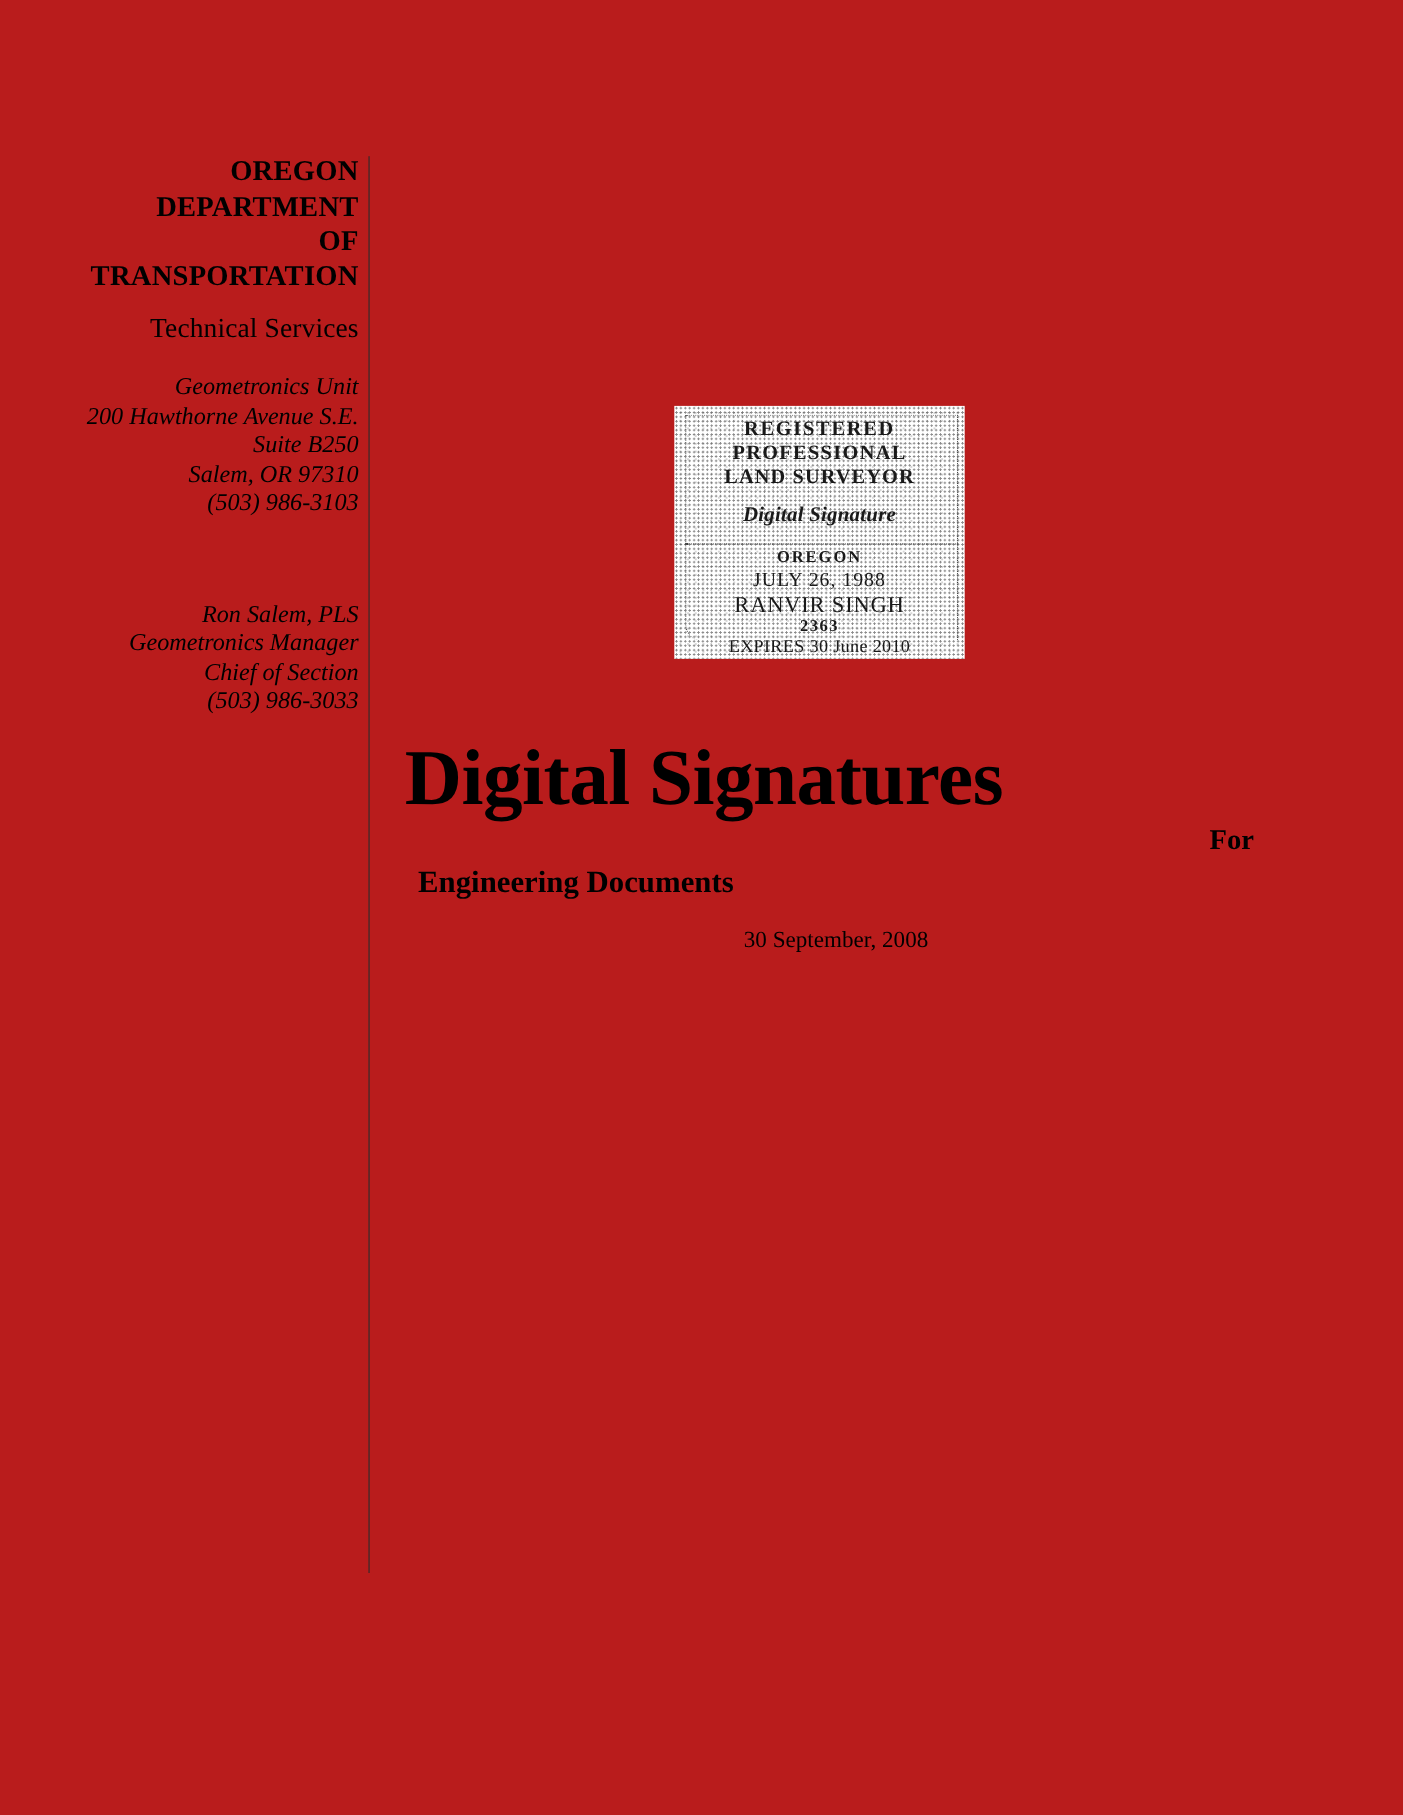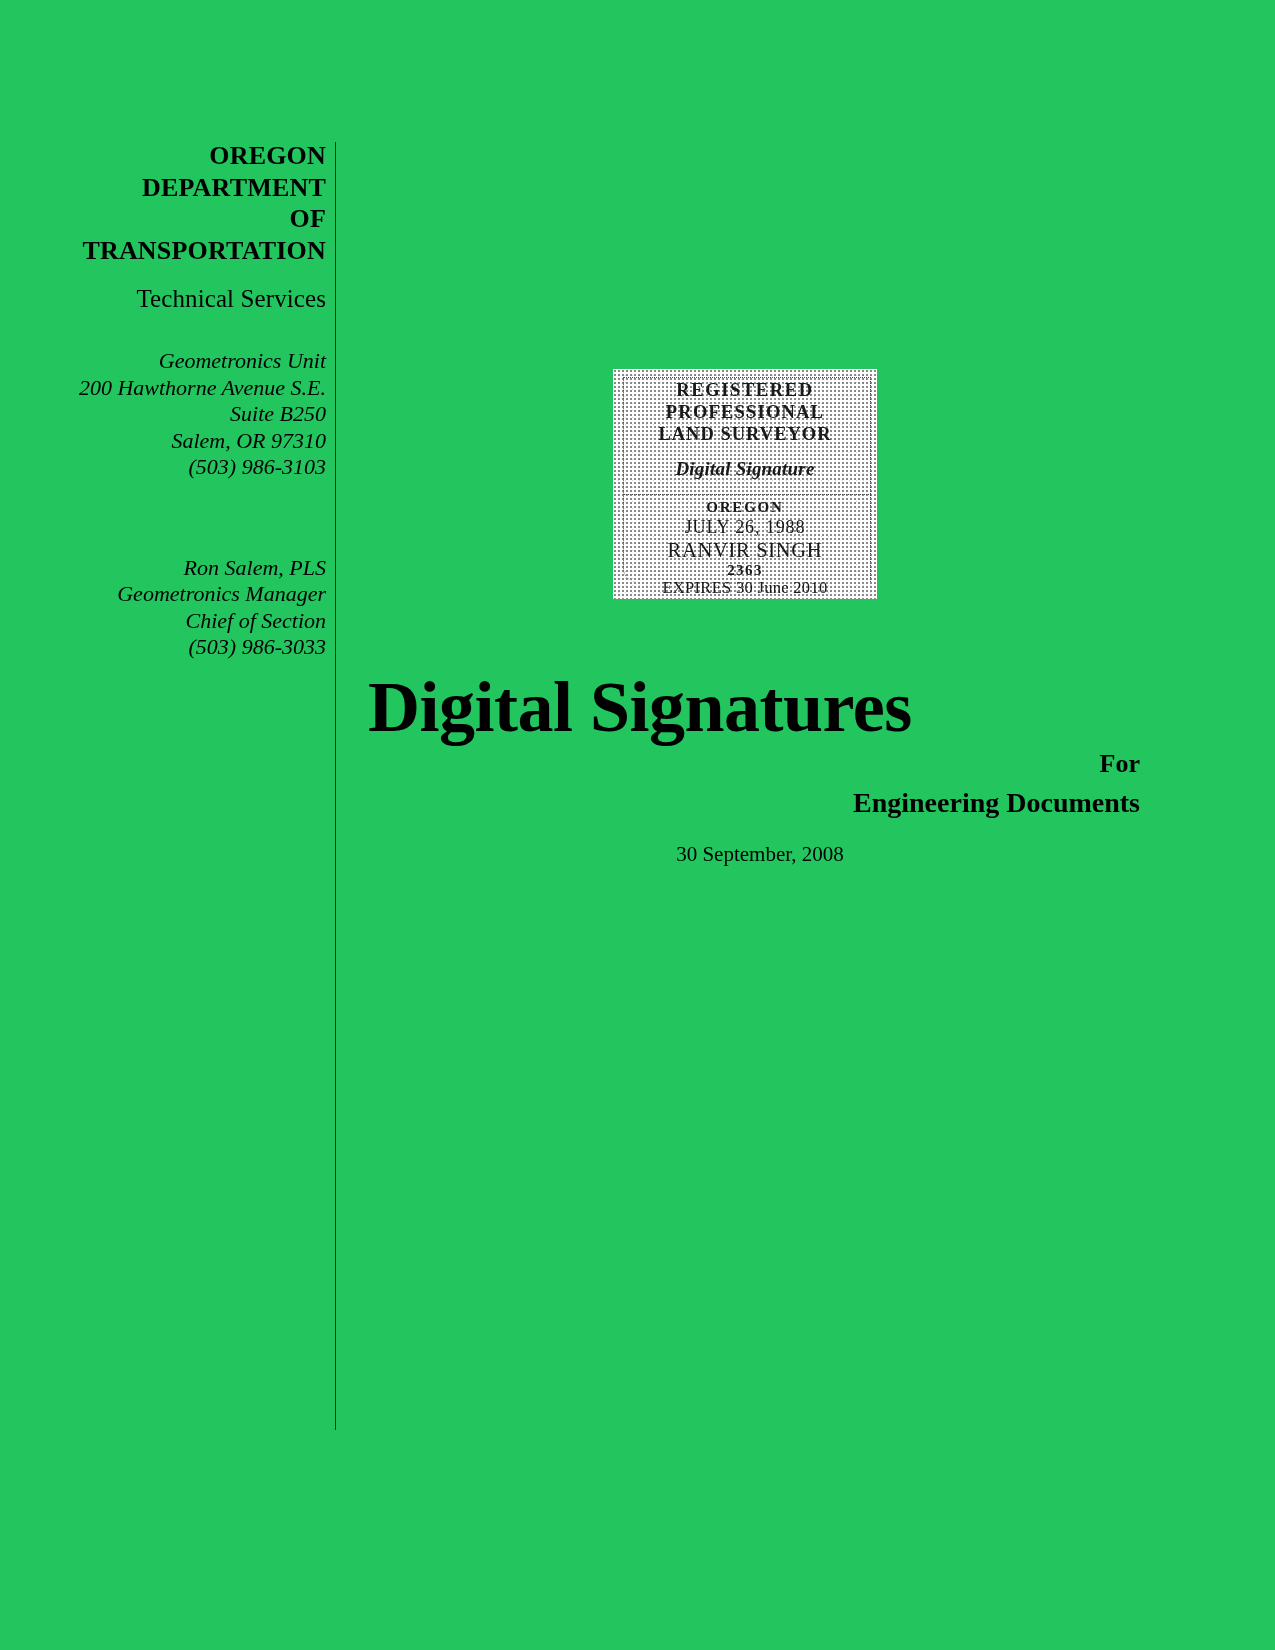--- a/index.html
+++ b/index.html
@@ -4,21 +4,21 @@
 <style>
   html, body {
     margin: 0;
     padding: 0;
     background: #ffffff;
   }
   .page {
     position: relative;
     width: 1275px;
     height: 1650px;
-    background: #22c55e;
+    background: #b91c1c;
     overflow: hidden;
     font-family: "Liberation Serif", "DejaVu Serif", serif;
     color: #000000;
   }
 
   
   .left-col {
     position: absolute;
     left: 30px;
     top: 140px;
@@ -40,21 +40,21 @@
     letter-spacing: 0.2px;
   }
   .agency div { white-space: nowrap; }
   .dept-block {
     margin-top: 17px;
     font-size: 25px;
     line-height: 31px;
     letter-spacing: 0.1px;
   }
   .addr-block {
-    margin-top: 34px;
+    margin-top: 24px;
     font-style: italic;
     font-size: 22px;
     line-height: 26.5px;
   }
   .contact-block {
     margin-top: 74px;
     font-style: italic;
     font-size: 22px;
     line-height: 26.5px;
   }
@@ -144,21 +144,21 @@
     text-align: right;
     font-weight: bold;
     font-size: 26px;
     line-height: 32px;
   }
   .title-sub {
     position: absolute;
     left: 380px;
     top: 786px;
     width: 760px;
-    text-align: right;
+    text-align: left;
     font-weight: bold;
     font-size: 28px;
     line-height: 34px;
   }
   .title-date {
     position: absolute;
     left: 380px;
     top: 841px;
     width: 760px;
     text-align: center;

